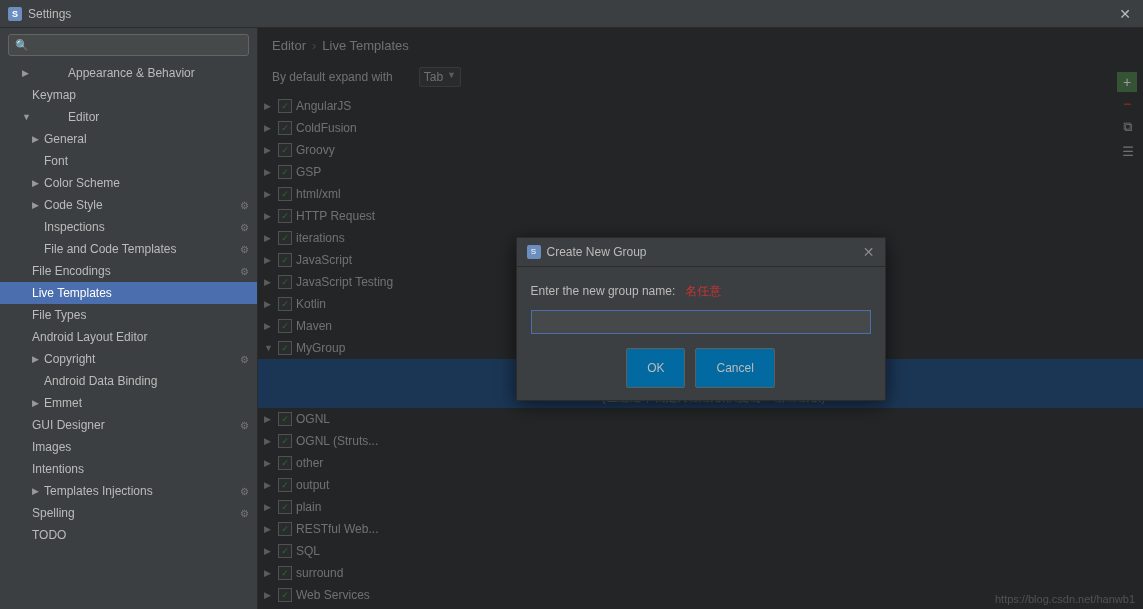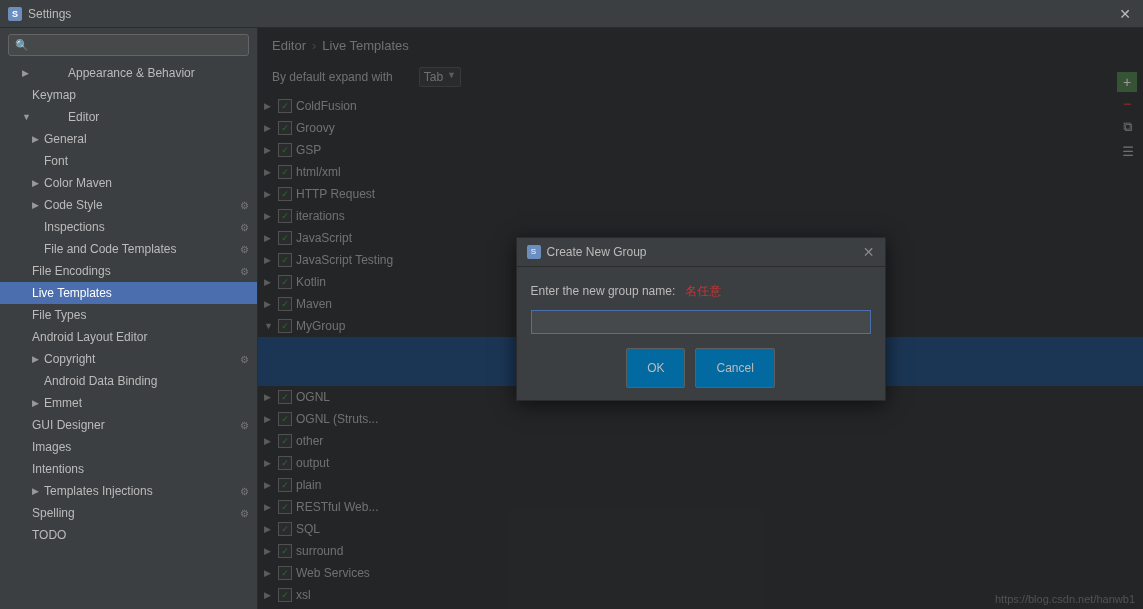--- a/index.html
+++ b/index.html
@@ -407,21 +407,21 @@
     </div>
     <div class="sidebar-item indent2">
       <span class="arrow closed"></span>
       <span>General</span>
     </div>
     <div class="sidebar-item indent3">
       <span>Font</span>
     </div>
     <div class="sidebar-item indent2">
       <span class="arrow closed"></span>
-      <span>Color Maven</span>
+      <span>Color Scheme</span>
     </div>
     <div class="sidebar-item indent2">
       <span class="arrow closed"></span>
       <span>Code Style</span>
       <span class="setting-icon">⚙</span>
     </div>
     <div class="sidebar-item indent3">
       <span>Inspections</span>
       <span class="setting-icon">⚙</span>
     </div>
@@ -490,20 +490,25 @@
       <span class="toolbar-label">By default expand with</span>
       <div class="expand-select">
         <span>Tab</span>
         <span class="expand-select-arrow">▼</span>
       </div>
     </div>
 
     <div class="template-list-container">
       <div class="template-list-scroll">
 
+        <div class="template-group-row">
+          <span class="group-arrow closed"></span>
+          <span class="check-icon checked"></span>
+          <span>AngularJS</span>
+        </div>
 
         <div class="template-group-row">
           <span class="group-arrow closed"></span>
           <span class="check-icon checked"></span>
           <span>ColdFusion</span>
         </div>
 
         <div class="template-group-row">
           <span class="group-arrow closed"></span>
           <span class="check-icon checked"></span>

